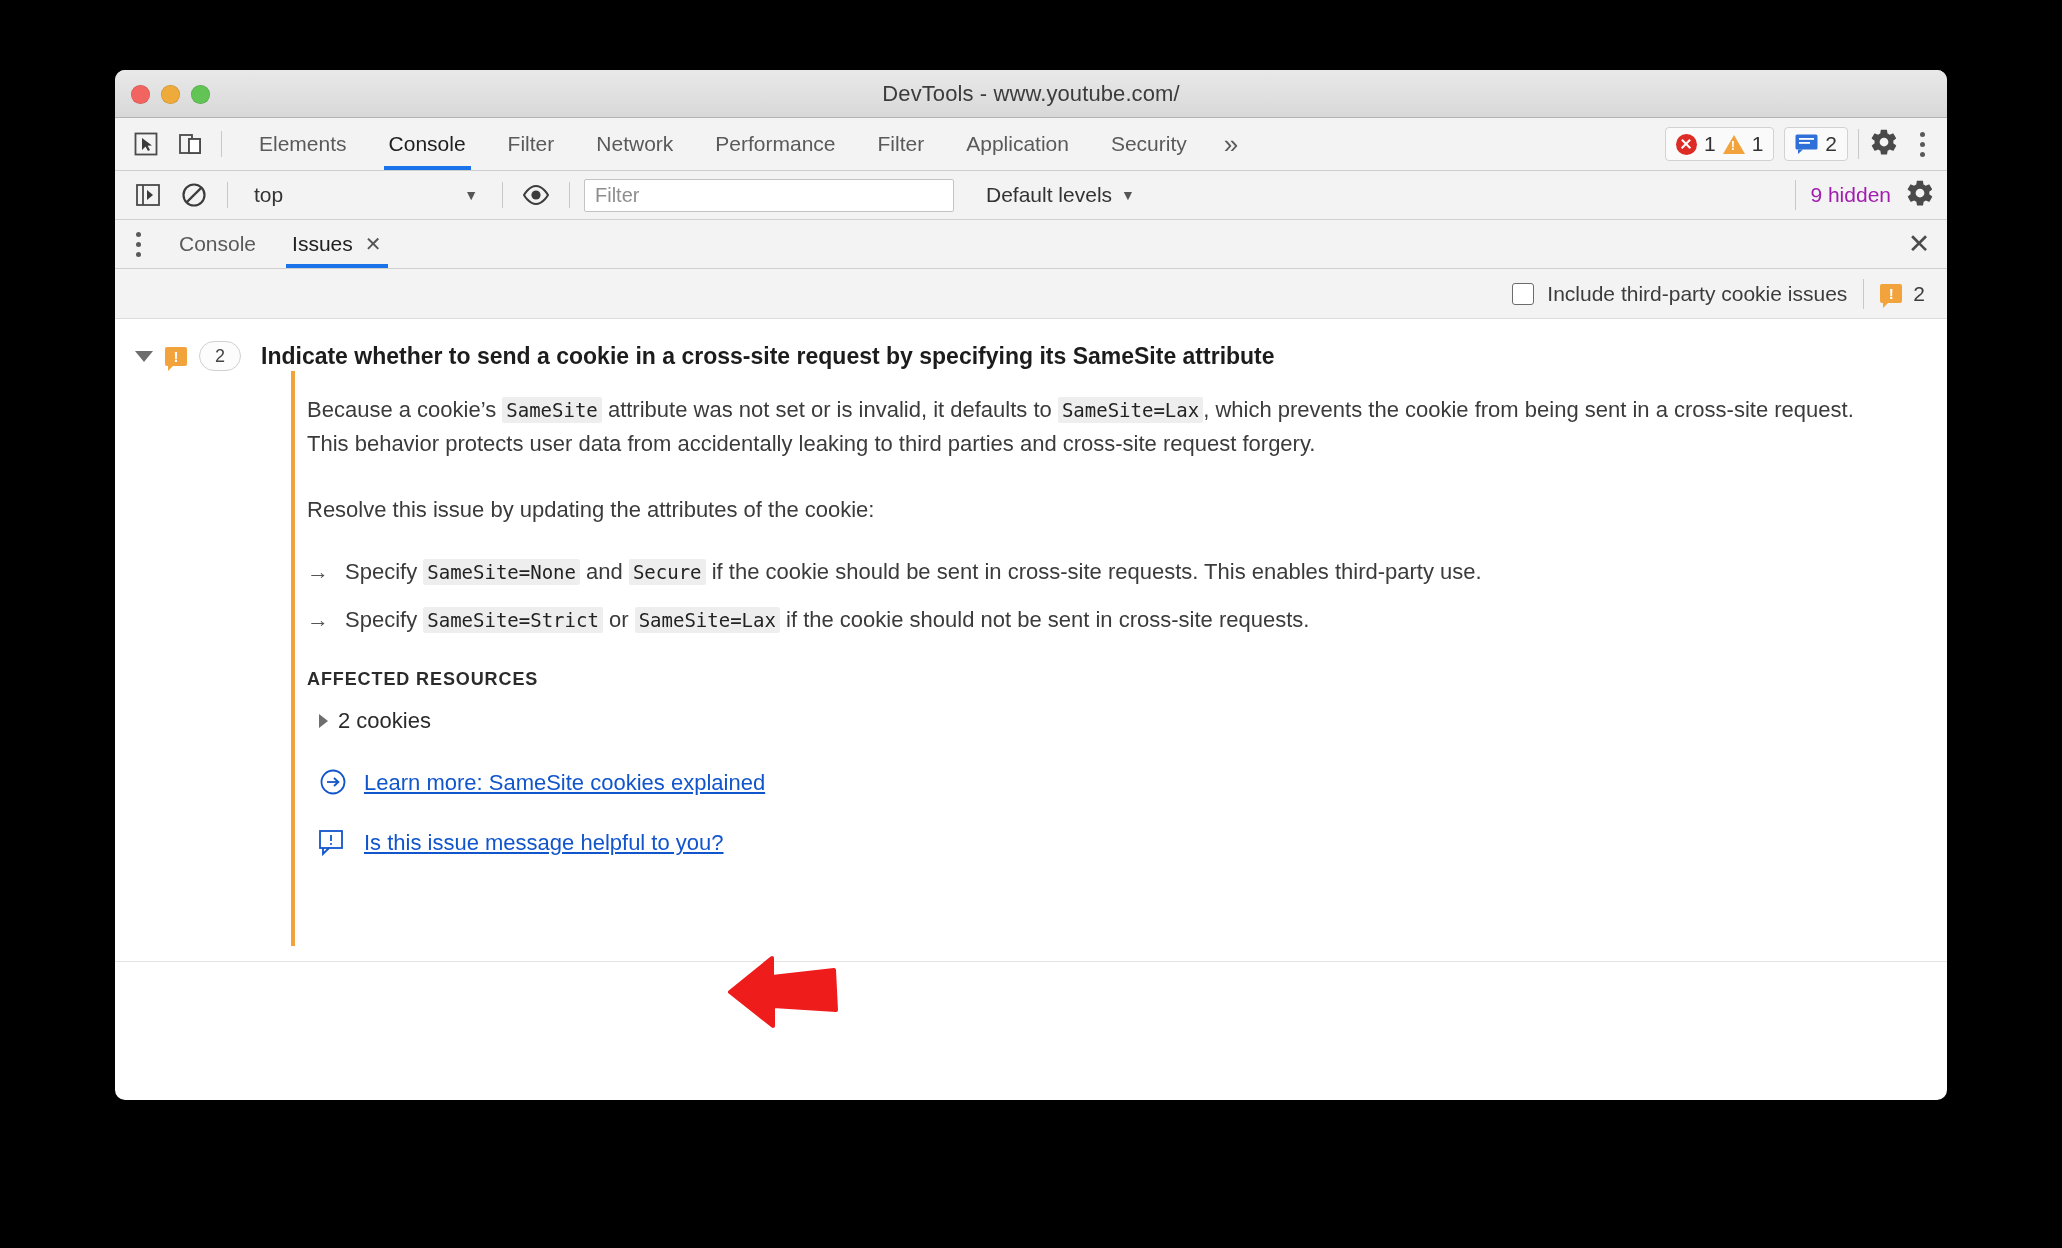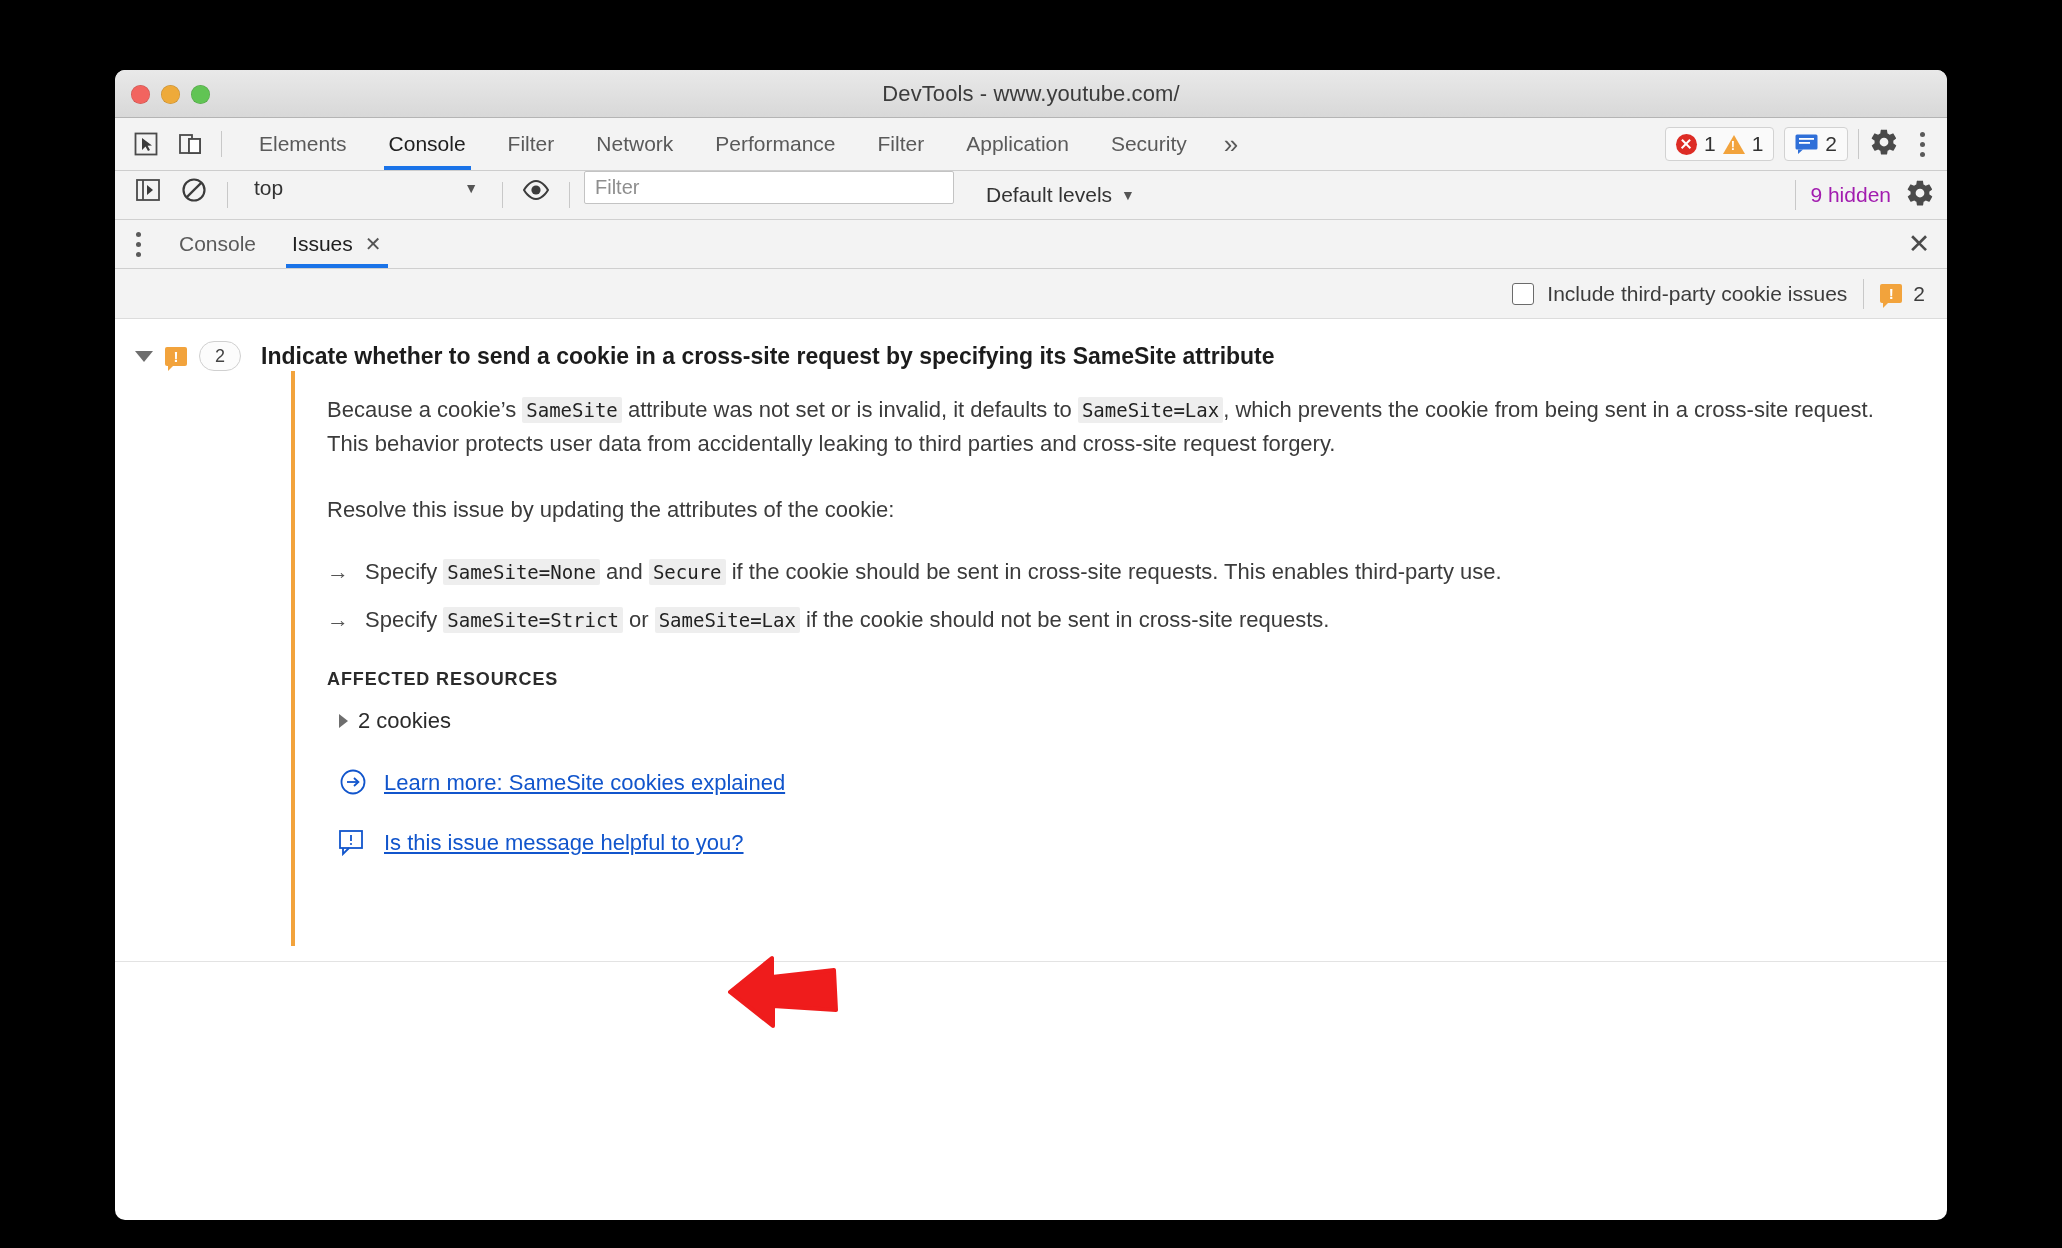--- a/index.html
+++ b/index.html
@@ -18,21 +18,21 @@
     height: 1248px;
     background: #000000;
   }
 
   
   .window {
     position: absolute;
     left: 115px;
     top: 70px;
     width: 1832px;
-    height: 1150px;
+    height: 1030px;
     background: #ffffff;
     border-radius: 10px;
     overflow: hidden;
     box-shadow: 0 0 0 0.5px rgba(0,0,0,0.35);
   }
 
   
   .titlebar {
     position: relative;
     height: 48px;
@@ -178,20 +178,21 @@
   }
   .kebab i { width: 5px; height: 5px; border-radius: 50%; background: #5a5a5a; display:block; }
   .vbar { width: 1px; height: 30px; background: #c8c8c8; }
 
   
   .filterbar {
     height: 49px;
     background: #f3f3f3;
     border-bottom: 1px solid #d0d0d0;
     display: flex;
+    align-items: center;
     padding: 0 12px 0 14px;
     gap: 8px;
   }
   .ctx-select {
     display: flex;
     align-items: center;
     justify-content: space-between;
     width: 246px;
     height: 34px;
     padding: 0 10px 0 12px;
@@ -380,21 +381,21 @@
   }
   .issue-title {
     font-size: 23px;
     font-weight: bold;
     color: #1c1c1c;
   }
 
   .issue-detail {
     margin-left: 176px;
     border-left: 4px solid #f2a33c;
-    padding: 22px 0 30px 32px;
+    padding: 22px 0 30px 12px;
     min-height: 575px;
   }
   .para {
     font-size: 22px;
     line-height: 1.55;
     color: #3b3b3b;
     max-width: 1560px;
     margin-bottom: 32px;
   }
   code {

